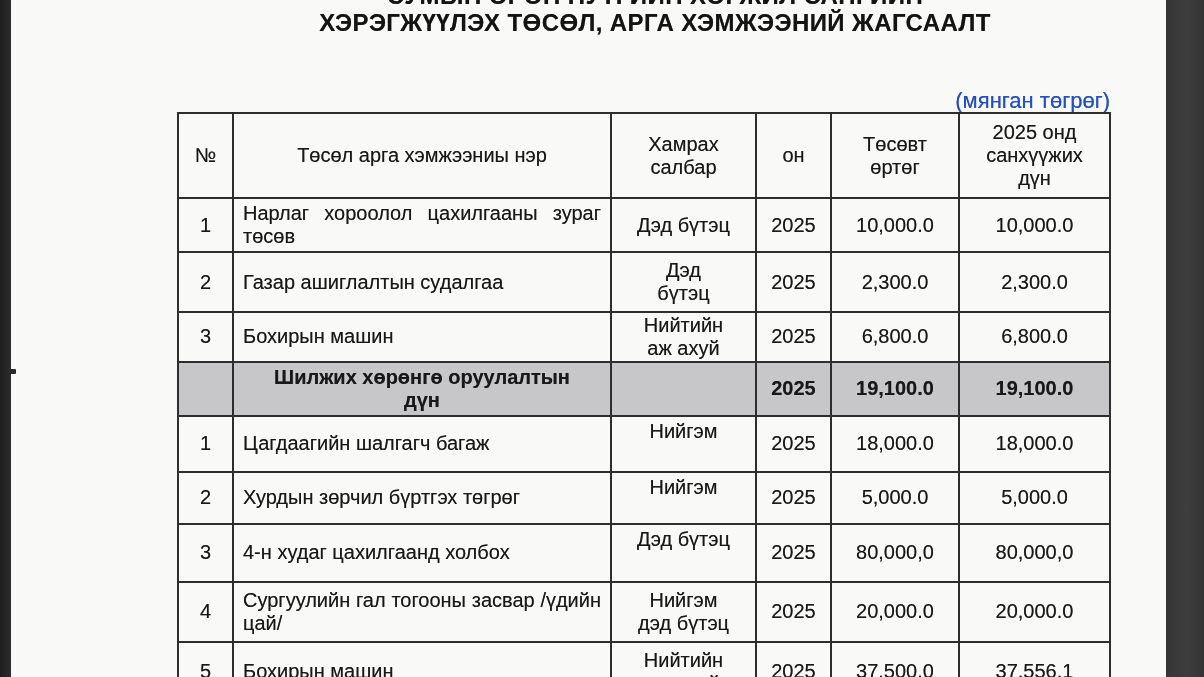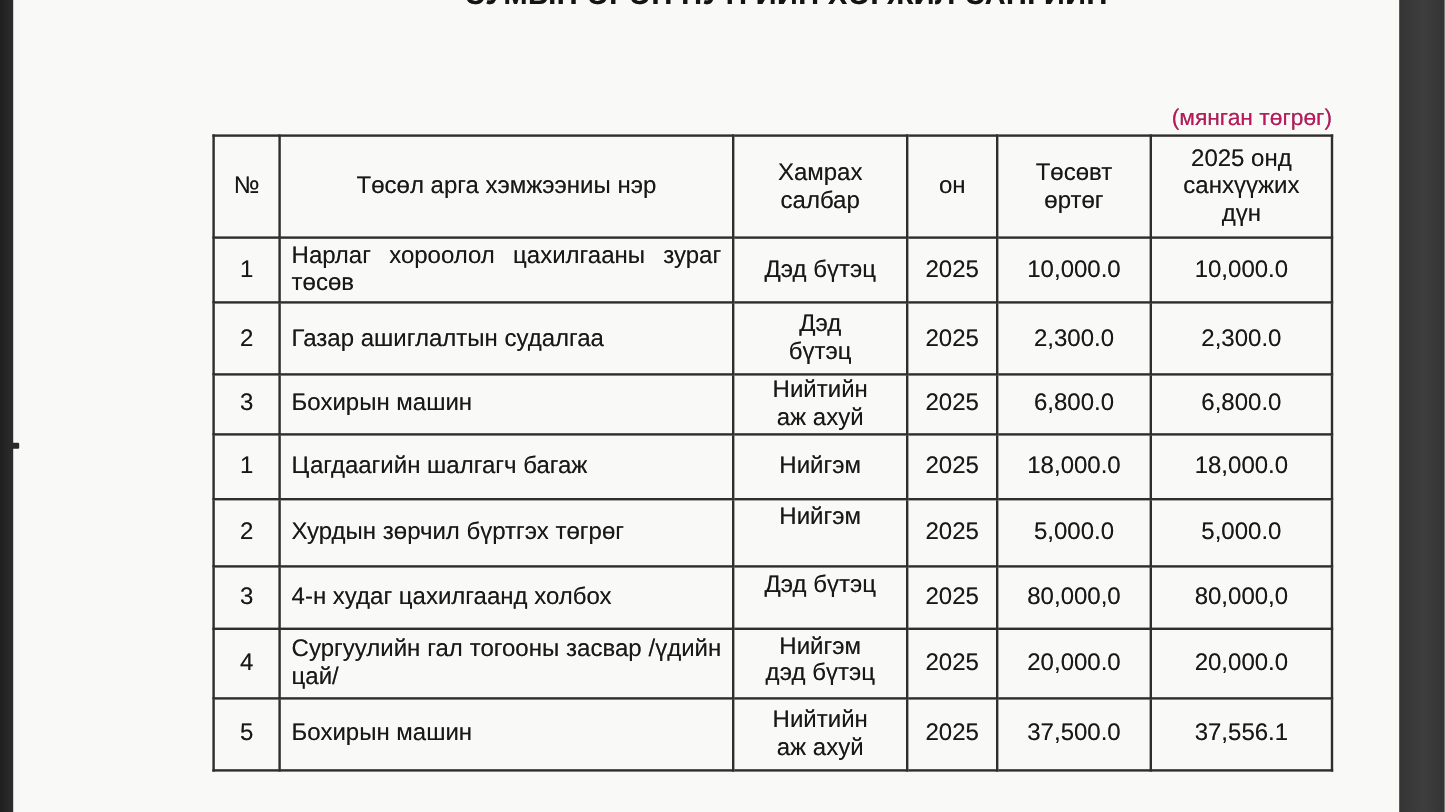--- a/index.html
+++ b/index.html
@@ -20,21 +20,21 @@
     position:absolute; left:9px; top:369px; width:7px; height:5px;
     background:#2a2a2a; border-radius:1px; z-index:6;
   }
   .doc-title{
     position:absolute; left:150px; top:-18px; width:1010px;
     text-align:center; font-weight:bold; font-size:24px; line-height:27px;
     letter-spacing:.4px; color:#141414;
   }
   .doc-title span{display:block; white-space:nowrap;}
   .unit-note{
-    position:absolute; top:88px; right:94px; font-size:19px; color:#be185d;
+    position:absolute; top:88px; right:94px; font-size:22px; color:#1d4ed8;
   }
   table.projects{
     position:absolute; left:177px; top:112px; width:932px;
     border-collapse:collapse; table-layout:fixed;
     font-size:20px; color:#181818;
   }
   .projects th, .projects td{
     border:2px solid #2e2e2e; overflow:hidden;
     vertical-align:middle; line-height:1.14; padding:1px 4px;
   }
@@ -65,20 +65,21 @@
 </head>
 <body>
 
 <div class="page">
   <div class="scan-edge-left"></div>
   <div class="scan-edge-right"></div>
   <div class="scan-speck"></div>
 
   <div class="doc-title">
     <span>СУМЫН ОРОН НУТГИЙН ХӨГЖИЛ САНГИЙН</span>
+    <span>ХЭРЭГЖҮҮЛЭХ ТӨСӨЛ, АРГА ХЭМЖЭЭНИЙ ЖАГСААЛТ</span>
   </div>
 
   <div class="unit-note">(мянган төгрөг)</div>
 
   <table class="projects">
     <colgroup>
       <col style="width:55px">
         <col style="width:378px">
         <col style="width:145px">
       <col style="width:75px">
@@ -115,20 +116,28 @@
     </tr>
         <tr>
       <td class="c-no">3</td>
       <td class="c-name">Бохирын машин</td>
       <td class="c-sector">Нийтийн
 аж ахуй</td>
       <td class="c-year">2025</td>
       <td class="c-budget">6,800.0</td>
       <td class="c-fin">6,800.0</td>
     </tr>
+        <tr class="summary">
+      <td class="c-no"></td>
+      <td class="c-name">Шилжих хөрөнгө оруулалтын дүн</td>
+      <td class="c-sector"></td>
+      <td class="c-year">2025</td>
+      <td class="c-budget">19,100.0</td>
+      <td class="c-fin">19,100.0</td>
+    </tr>
         <tr>
       <td class="c-no">1</td>
       <td class="c-name">Цагдаагийн шалгагч багаж</td>
       <td class="c-sector">Нийгэм</td>
       <td class="c-year">2025</td>
       <td class="c-budget">18,000.0</td>
       <td class="c-fin">18,000.0</td>
     </tr>
         <tr>
       <td class="c-no">2</td>

